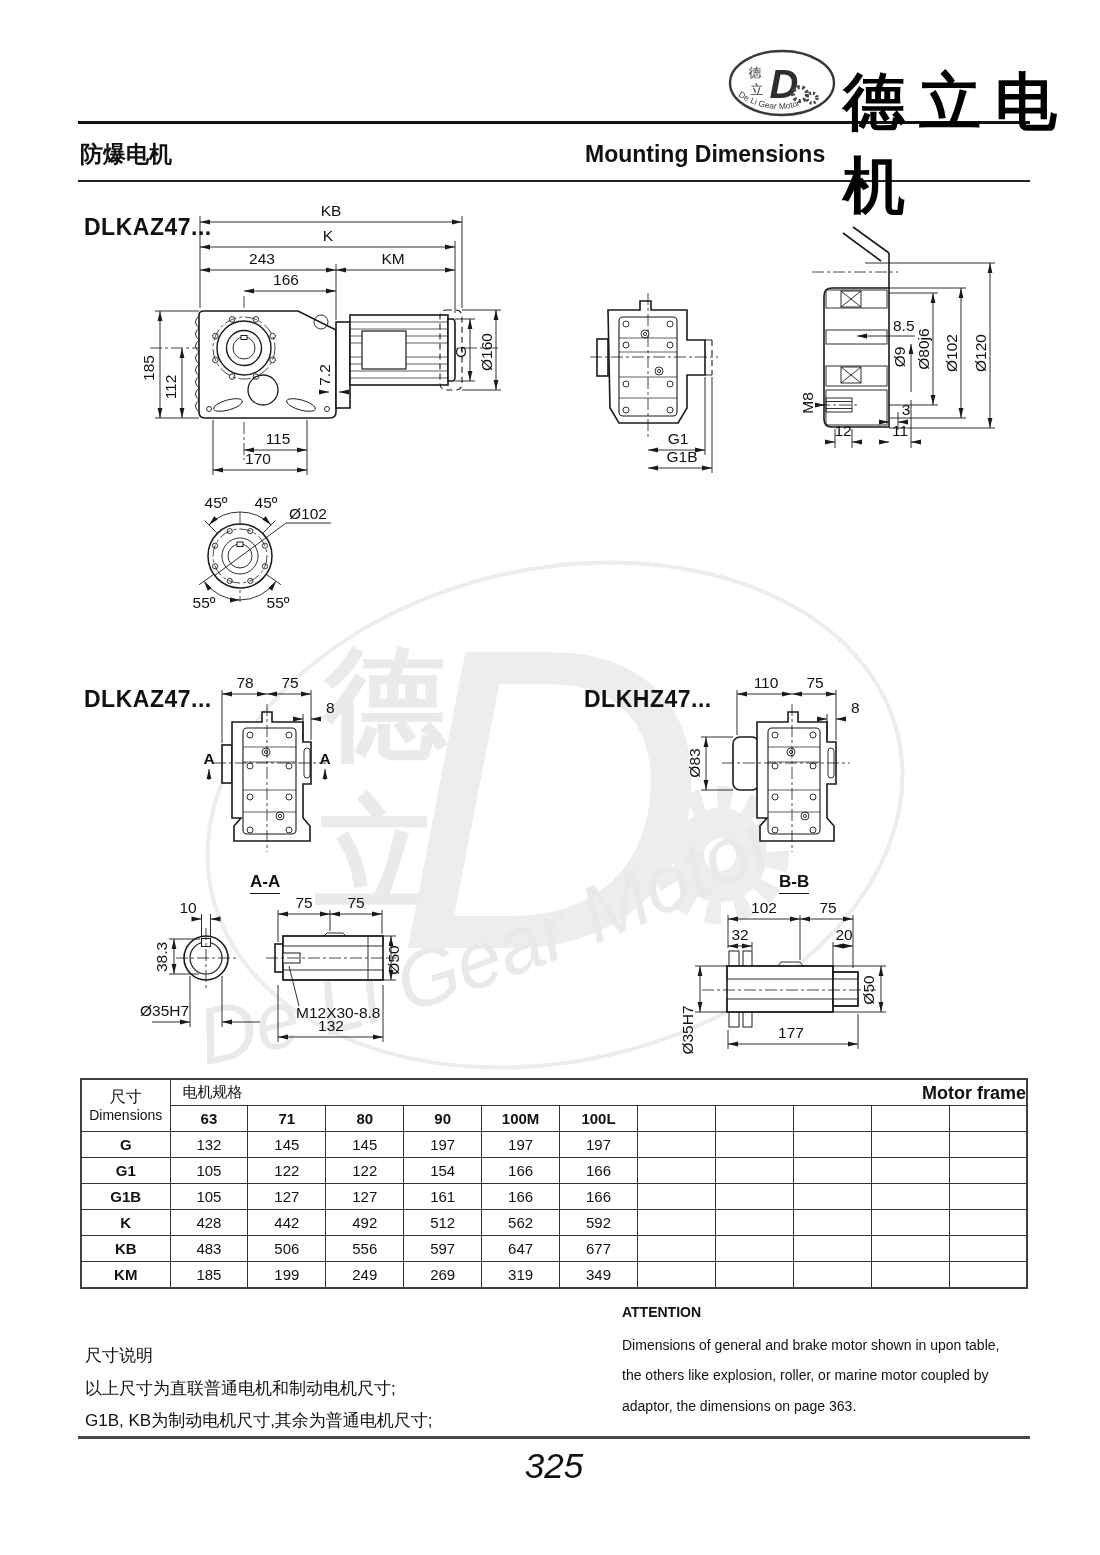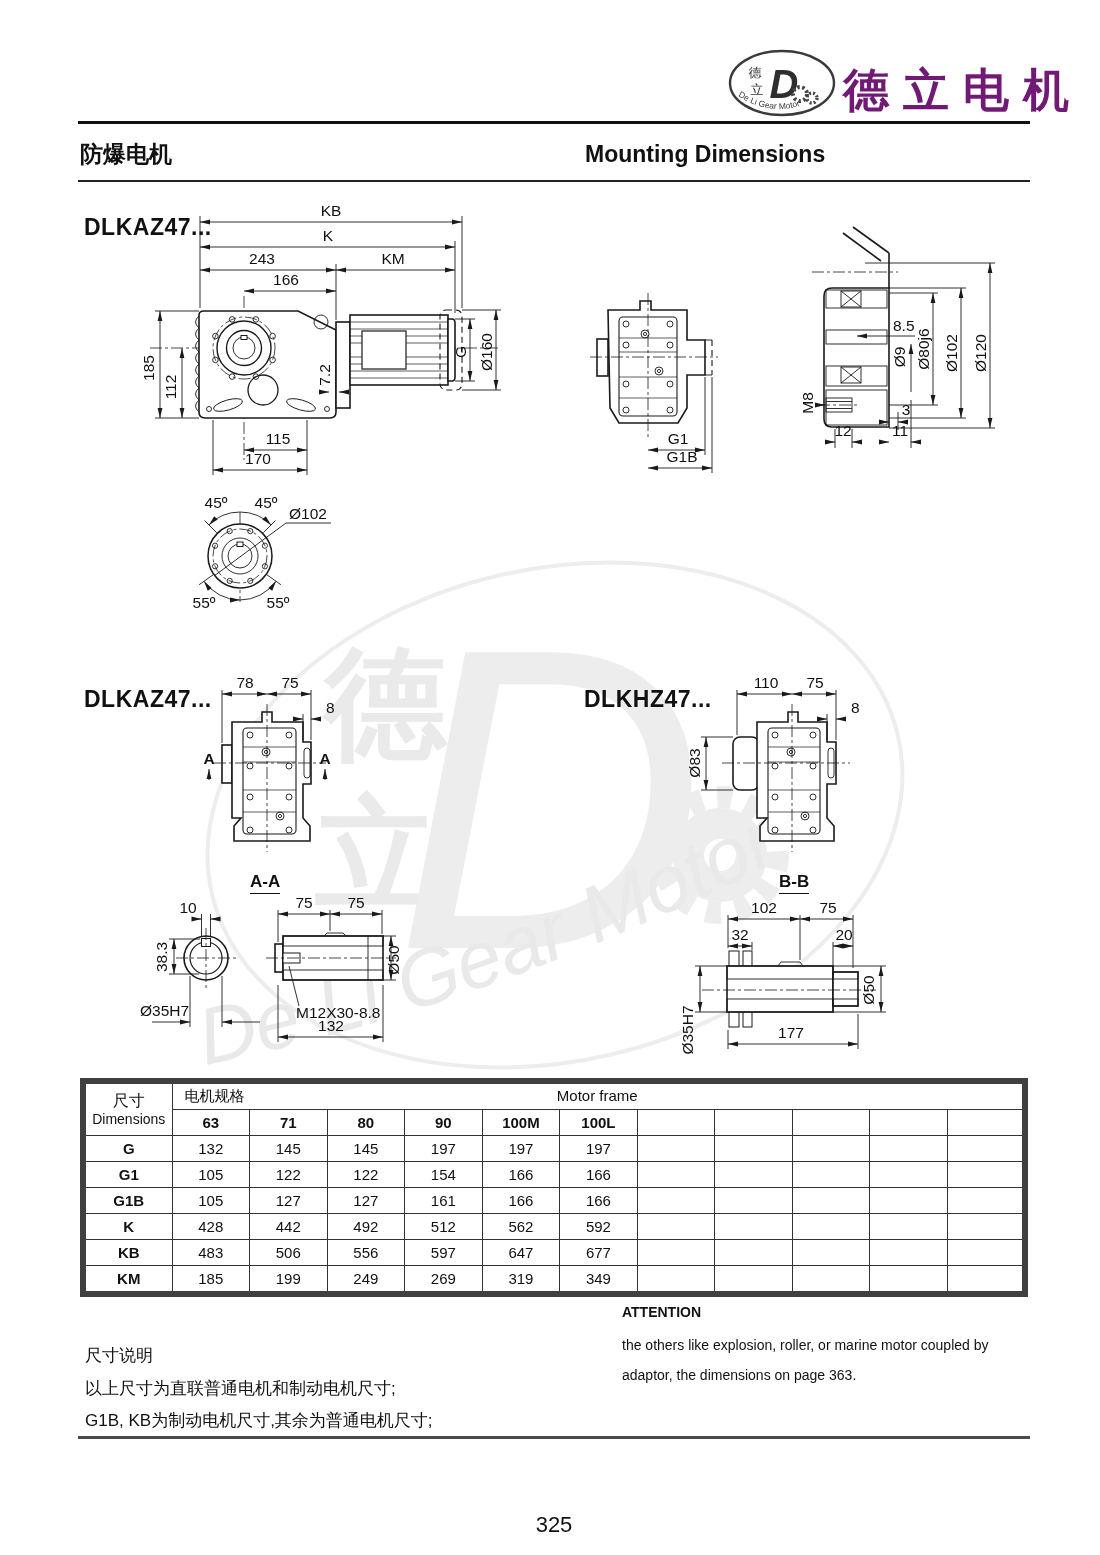--- a/index.html
+++ b/index.html
@@ -1,49 +1,49 @@
 <!DOCTYPE html>
 <html><head>
 <meta charset="utf-8">
 <style>
   html,body{margin:0;padding:0;background:#888;}
   .page{position:relative;width:1100px;height:1555px;background:#fff;margin:0 auto;
         font-family:"Liberation Sans","DejaVu Sans",sans-serif;color:#111;overflow:hidden;}
   .abs{position:absolute;}
   
   .brand{left:843px;top:60px;font-family:"DejaVu Serif",serif;font-weight:bold;
-         font-size:46px;letter-spacing:14px;color:#701a75;}
+         font-size:62px;letter-spacing:14px;color:#000000;}
   .rule-header{left:78px;top:121px;width:952px;height:3px;background:#111;}
   .title-cn{left:80px;top:139px;font-size:23px;font-weight:bold;}
   .title-en{left:585px;top:141px;font-size:23px;font-weight:bold;}
   .rule-title{left:78px;top:180px;width:952px;height:2px;background:#222;}
   
   .dwg-label{font-size:23px;font-weight:bold;letter-spacing:0.5px;}
   .sec-label{font-size:17px;font-weight:bold;border-bottom:1.6px solid #111;padding-bottom:1px;}
   
   .dim-table{left:80px;top:1078px;width:948px;border-collapse:collapse;table-layout:fixed;
              font-size:15px;}
   .dim-table th,.dim-table td{border:1px solid #333;text-align:center;vertical-align:middle;
              padding:0;height:25px;background:transparent;}
-  .dim-table{border:6px solid #404040;}
+  .dim-table{border:2px solid #404040;}
   .c-dim{font-weight:normal;line-height:1.15;}
   .c-dim .cn{font-size:16px;}
   .c-dim .en{font-size:14px;}
   .c-spec{position:relative;height:25px;font-weight:normal;}
   .spec-cn{position:absolute;left:12px;top:3px;font-size:15px;}
-  .spec-en{position:absolute;left:0;right:0;top:3px;text-align:center;font-size:15px;}
+  .spec-en{position:absolute;left:0;right:0;top:3px;text-align:right;font-size:18px;font-weight:bold;}
   .col-h{font-weight:bold;height:27px;}
   .row-h{font-weight:bold;}
   
   .notes-cn{left:85px;top:1297px;font-size:17px;line-height:32px;}
   .notes-cn .nt{margin-bottom:1px;margin-top:43px;}
   .notes-en{left:622px;top:1297px;font-size:14px;line-height:30.5px;}
   .notes-en .nt{font-weight:bold;margin-bottom:2px;}
   .rule-footer{left:78px;top:1436px;width:952px;height:3px;background:#4a4a4a;}
-  .page-num{left:80px;top:1512px;width:948px;text-align:center;font-size:22px;}
+  .page-num{left:80px;top:1446px;width:948px;text-align:center;font-size:35px;font-style:italic;}
   
   svg text{font-family:"Liberation Sans","DejaVu Sans",sans-serif;}
   .d{font-size:15.5px;fill:#111;}
   .ol{fill:none;stroke:#1a1a1a;stroke-width:1.6;}
   .bodyf{fill:#fff;stroke:#1a1a1a;stroke-width:1.6;}
   .bodyt{fill:#fff;stroke:#1a1a1a;stroke-width:1;}
   .th{fill:none;stroke:#1a1a1a;stroke-width:0.9;}
   .cl{fill:none;stroke:#1a1a1a;stroke-width:0.8;stroke-dasharray:12 3 3 3;}
   .dsh{fill:none;stroke:#1a1a1a;stroke-width:1.1;stroke-dasharray:6 4;}
   .dim{fill:none;stroke:#1a1a1a;stroke-width:0.9;}
@@ -626,19 +626,20 @@
       </tbody>
   </table>
 
   <div class="abs notes-cn" style="z-index:2">
     <div class="nt">尺寸说明</div>
     <div>以上尺寸为直联普通电机和制动电机尺寸;</div>
     <div>G1B, KB为制动电机尺寸,其余为普通电机尺寸;</div>
   </div>
   <div class="abs notes-en" style="z-index:2">
     <div class="nt">ATTENTION</div>
+    <div>Dimensions of general and brake motor shown in upon table,</div>
     <div>the others like explosion, roller, or marine motor coupled by</div>
     <div>adaptor, the dimensions on page 363.</div>
   </div>
 
   <div class="abs rule-footer"></div>
   <div class="abs page-num" style="z-index:2">325</div>
 </div>
 
 </body></html>

